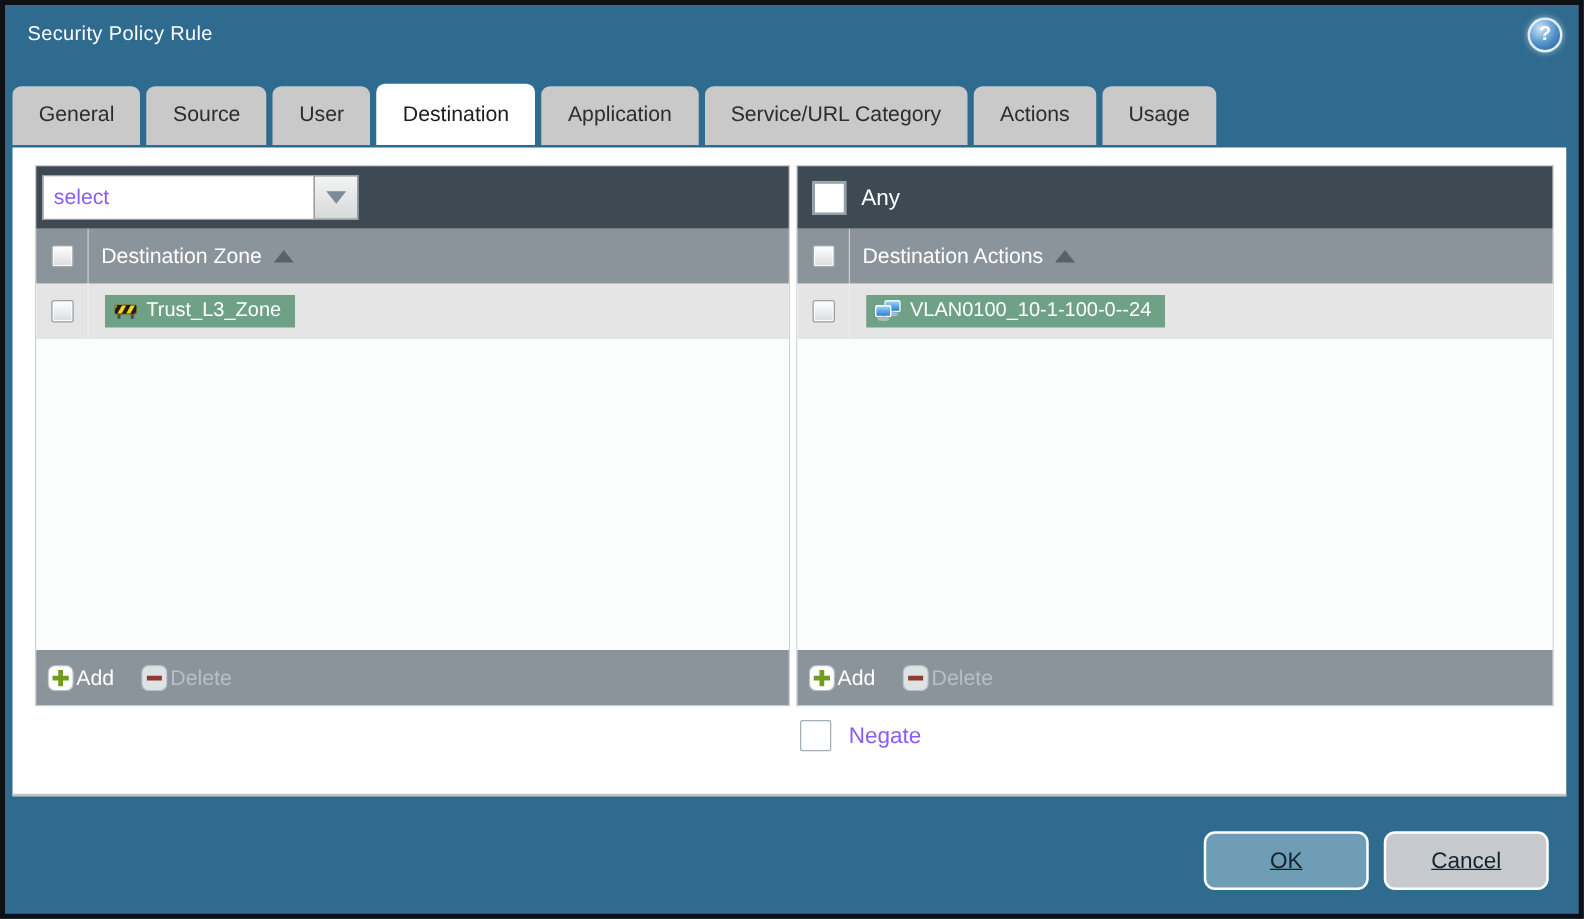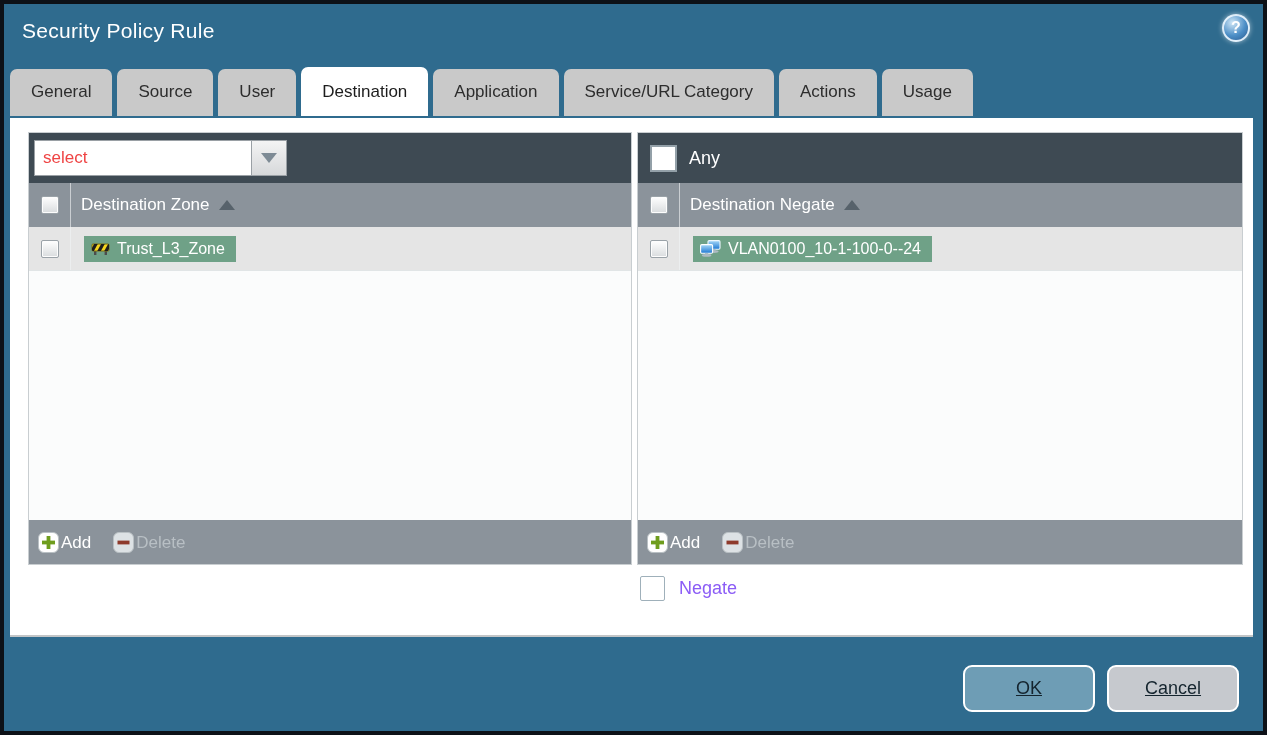--- a/index.html
+++ b/index.html
@@ -6,21 +6,21 @@
   html,body { background:#0d1117; }
 
   .dialog {
     position:relative; width:1267px; height:735px;
     background:#2f6b8e; border:4px solid #0d1117; overflow:hidden;
   }
 
   
   .titlebar-text {
     position:absolute; left:18px; top:15px;
-    color:#ffffff; font-size:21px; font-weight:400; letter-spacing:.3px;
+    color:#ffffff; font-size:16px; font-weight:400; letter-spacing:.3px;
   }
   .help-icon {
     position:absolute; right:13px; top:10px; width:28px; height:28px;
     border-radius:50%;
     background:radial-gradient(circle at 35% 28%, #cfe6f6, #4d8fc7 55%, #27598f);
     border:2px solid rgba(240,248,255,.9);
     box-shadow:0 0 5px rgba(255,255,255,.55);
     color:#ffffff; font-size:16px; font-weight:bold;
     display:flex; align-items:center; justify-content:center; cursor:pointer;
   }
@@ -48,21 +48,21 @@
   .panel-left  { left:18px;  width:604px; }
   .panel-right { left:627px; width:606px; }
 
   .panel-toolbar {
     height:50px; background:#3e4a53; flex:0 0 auto;
     display:flex; align-items:center; padding-left:5px;
   }
   .select-wrap { display:flex; height:36px; }
   .select-input {
     width:217px; height:36px; border:1px solid #9aa0a5; border-right:none;
-    font-size:17px; color:#ef4444; padding:0 8px; background:#fff; outline:none;
+    font-size:17px; color:#8b5cf6; padding:0 8px; background:#fff; outline:none;
   }
   .select-btn {
     width:36px; height:36px; border:1px solid #9aa0a5;
     background:linear-gradient(#f4f4f4, #d6d8da);
     display:flex; align-items:center; justify-content:center; cursor:pointer;
   }
   .tri-down { width:0; height:0; border-left:8px solid transparent; border-right:8px solid transparent; border-top:10px solid #7e8b95; }
 
   .any-cb {
     width:27px; height:27px; background:#ffffff; border:2px solid #93a0a8;
@@ -215,21 +215,21 @@
     <div class="panel panel-right">
       <div class="panel-toolbar">
         <div class="any-cb"></div>
         <span class="any-label">Any</span>
       </div>
 
       <div class="panel-colheader">
         <div class="cb-cell">
           <div class="cb"></div>
         </div>
-        <span class="col-label">Destination Negate</span>
+        <span class="col-label">Destination Actions</span>
         <span class="sort-up"></span>
       </div>
 
       <div class="panel-body">
         <div class="row">
           <div class="cb-cell">
             <div class="cb"></div>
           </div>
           <span class="chip">
             <svg width="21" height="17" viewBox="0 0 21 17">

